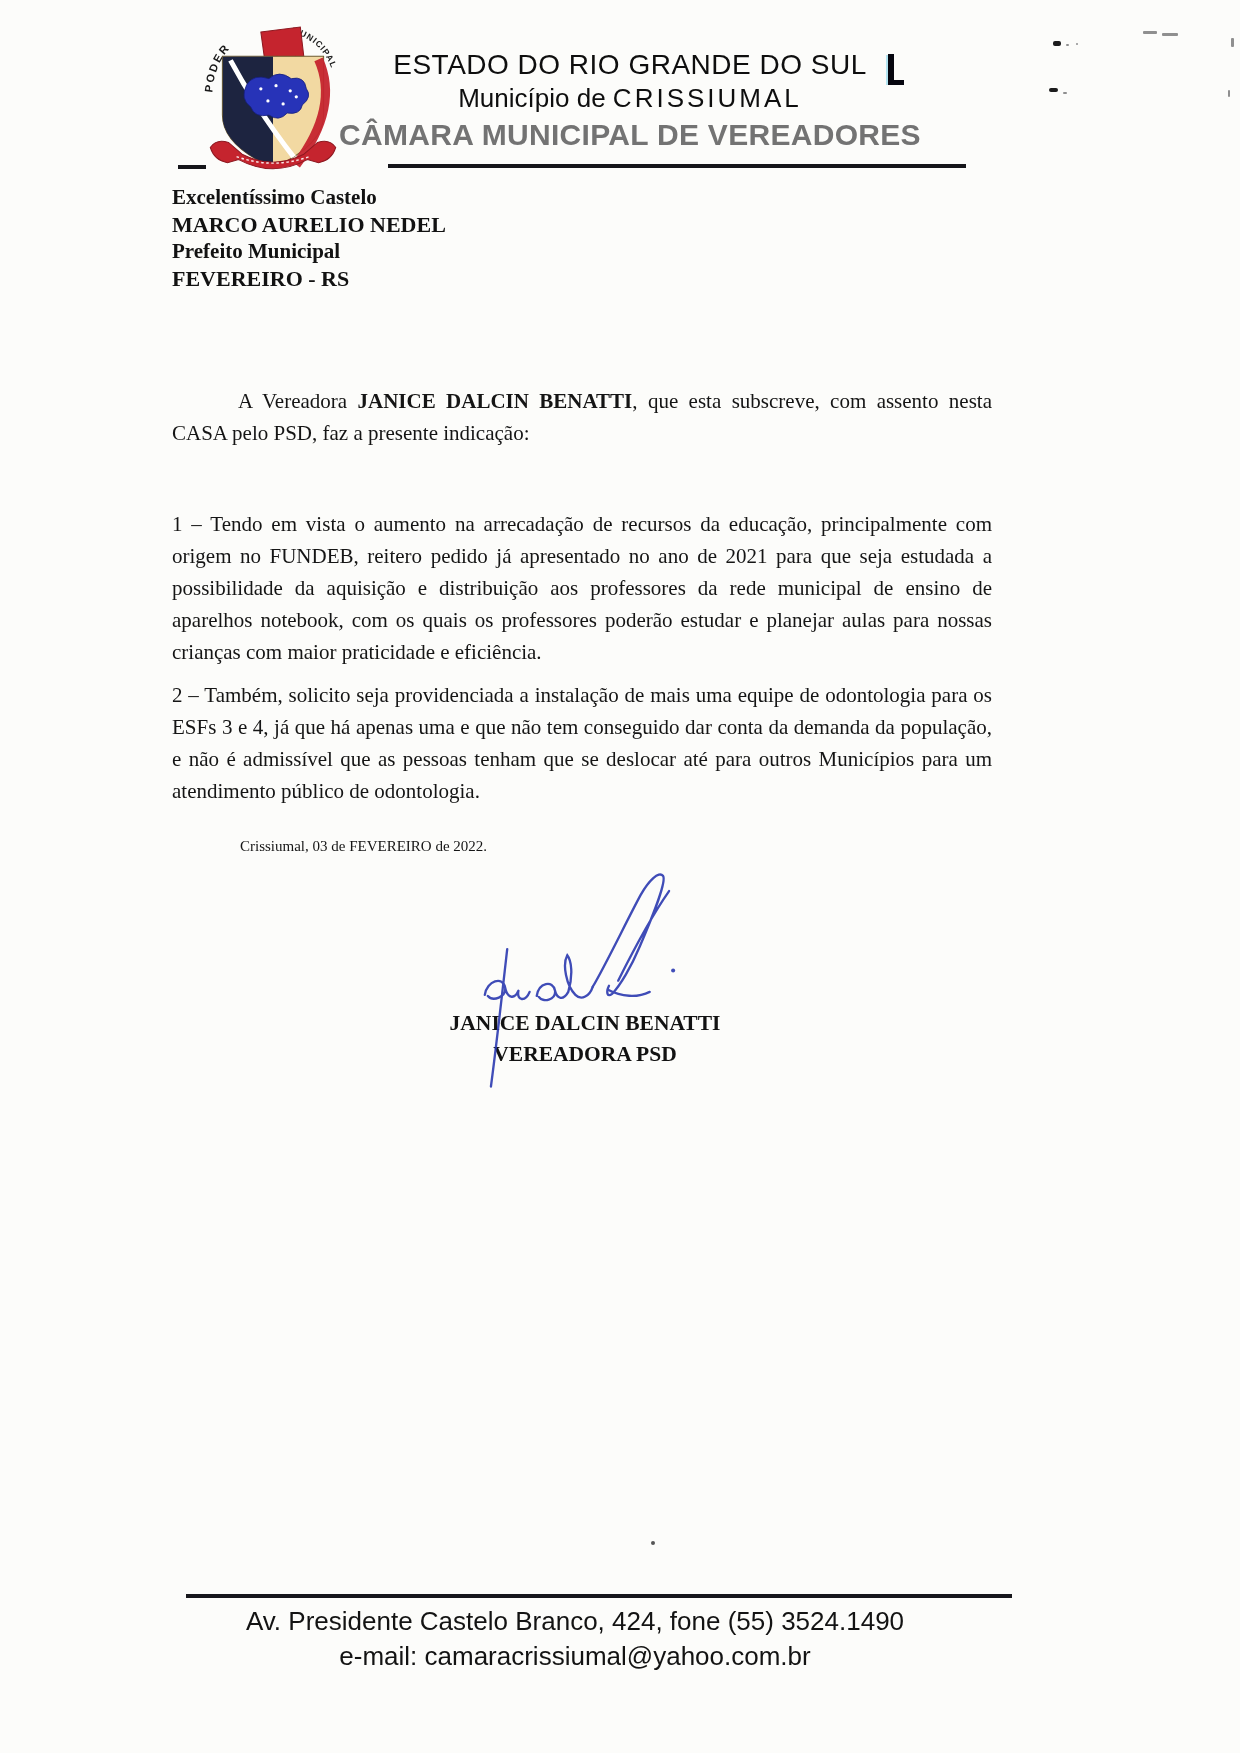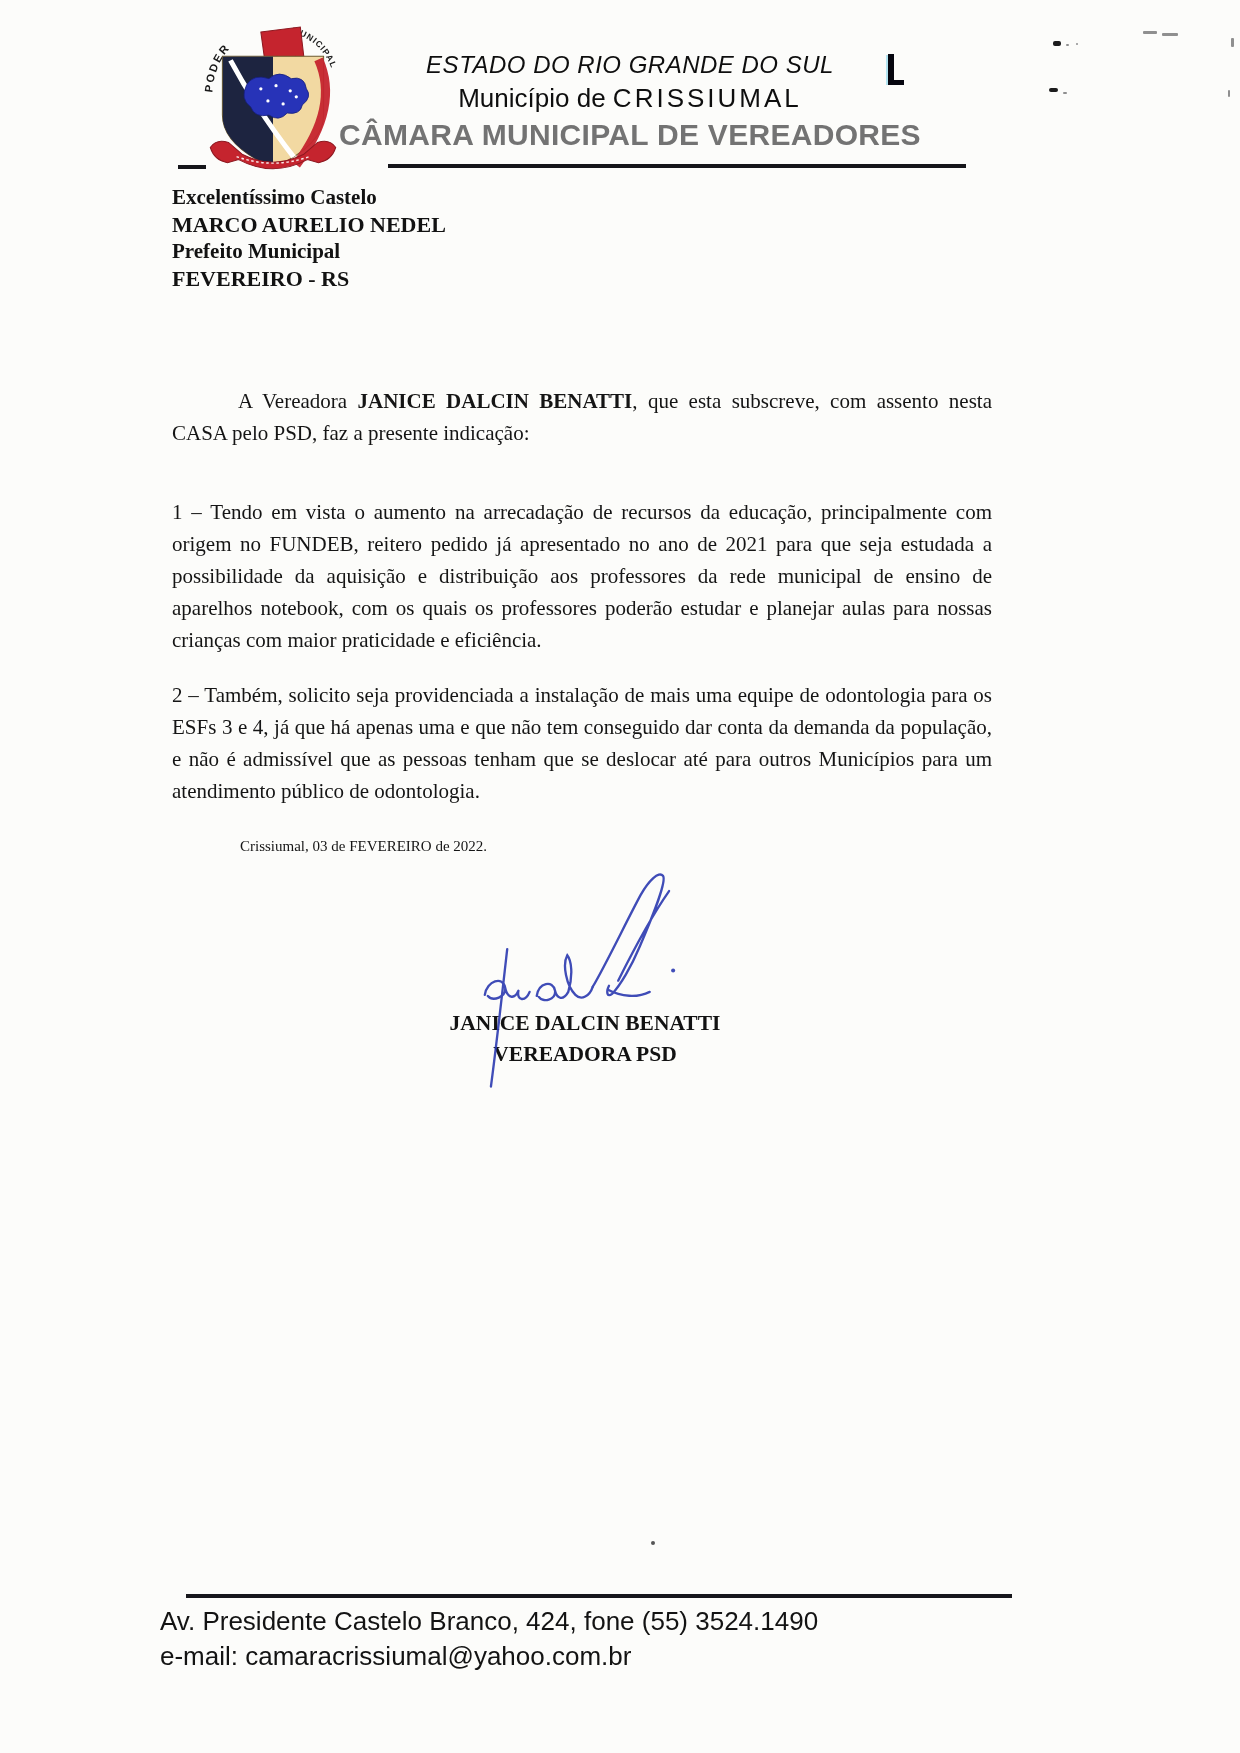--- a/index.html
+++ b/index.html
@@ -6,49 +6,49 @@
   .page{
     position:relative;width:1240px;height:1753px;margin:0 auto;
     background:#fcfcfa;overflow:hidden;
     font-family:"Liberation Serif",serif;color:#161616;
   }
 
   
   .crest{position:absolute;left:198px;top:26px;width:150px;height:166px;}
   .hdr-text{position:absolute;left:330px;top:50px;width:600px;text-align:center;
     font-family:"Liberation Sans",sans-serif;color:#0e0e0e;}
-  .hdr-l1{font-size:24px;line-height:30px;letter-spacing:.5px;font-style:italic;}
+  .hdr-l1{font-size:28px;line-height:30px;letter-spacing:.5px;}
   .hdr-l2{font-size:26px;line-height:28px;margin-top:4px;}
   .hdr-l2 .city{letter-spacing:3px;}
   .hdr-l3{font-size:30px;line-height:32px;font-weight:bold;margin-top:7px;
     letter-spacing:.3px;white-space:nowrap;color:#737373;}
   .rule-dash{position:absolute;left:178px;top:165px;width:28px;height:4px;background:#15151a;}
   .rule-main{position:absolute;left:388px;top:164px;width:578px;height:4px;background:#15151a;}
 
   
   .addressee{position:absolute;left:172px;top:184px;font-weight:bold;
     font-size:21px;line-height:27px;color:#121212;}
   .addressee .big{font-size:22px;}
 
   
   .para{position:absolute;left:172px;width:820px;font-size:21px;line-height:32px;
     text-align:justify;color:#151515;}
   .intro{top:364px;text-indent:66px;}
-  .item1{top:475px;}
+  .item1{top:487px;}
   .item2{top:658px;}
   .dateline{position:absolute;left:240px;top:838px;font-size:15px;color:#151515;}
 
   
   .sig-name{position:absolute;left:375px;top:1008px;width:420px;text-align:center;
     font-weight:bold;font-size:21.5px;line-height:31px;z-index:1;color:#121212;}
   .sig-ink{position:absolute;left:438px;top:852px;width:285px;height:240px;z-index:2;}
 
   
   .footer-rule{position:absolute;left:186px;top:1594px;width:826px;height:4px;background:#17171c;}
-  .footer-text{position:absolute;left:160px;top:1604px;width:830px;text-align:left;
+  .footer-text{position:absolute;left:160px;top:1604px;width:830px;text-align:center;
     font-family:"Liberation Sans",sans-serif;font-size:26px;line-height:35px;color:#131313;}
 
   
   .artifact{position:absolute;}
   .ink-l-stem{position:absolute;left:0;top:0;width:6px;height:30px;background:#06060f;
     box-shadow:-2px 1px 0 rgba(90,200,230,.45);}
   .ink-l-foot{position:absolute;left:0;top:26px;width:16px;height:5px;background:#06060f;}
   .blot{background:#1c1c1c;border-radius:2px;}
   .fleck{background:#8f8f8f;border-radius:1px;}
 </style>

